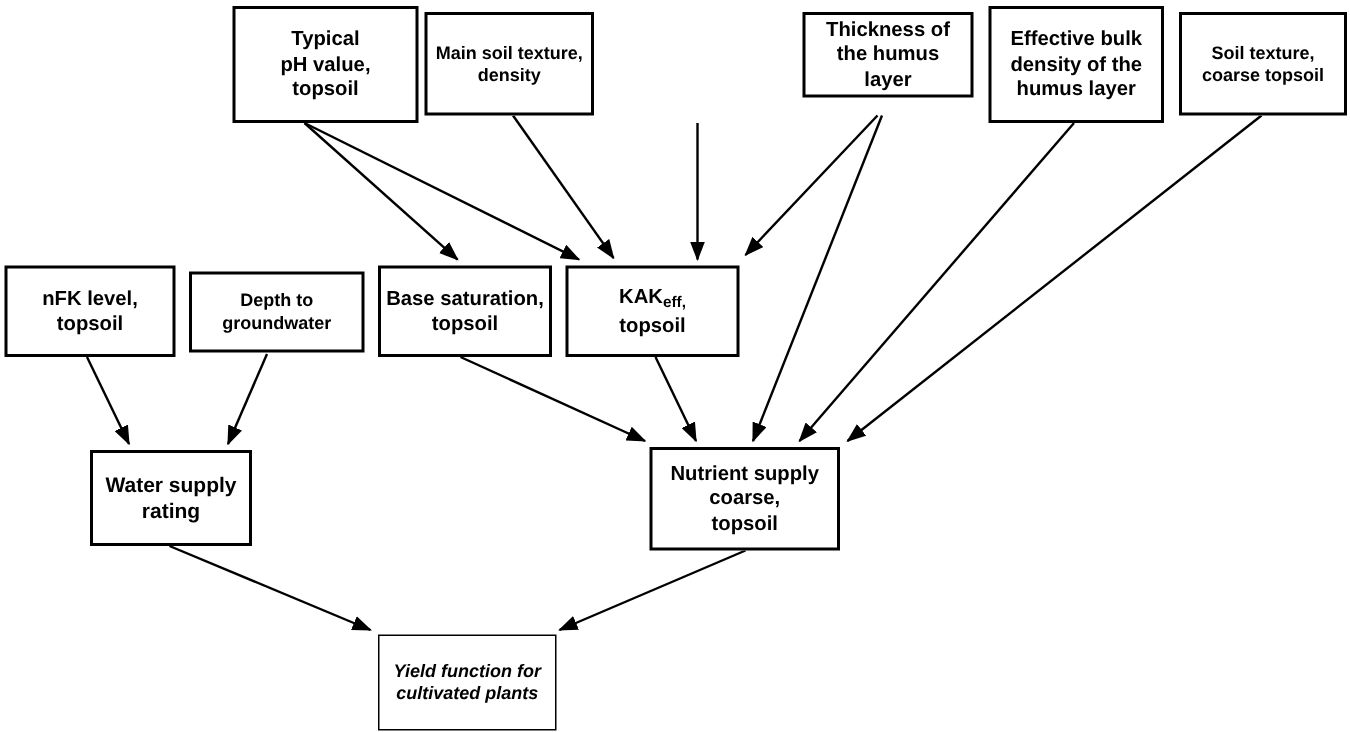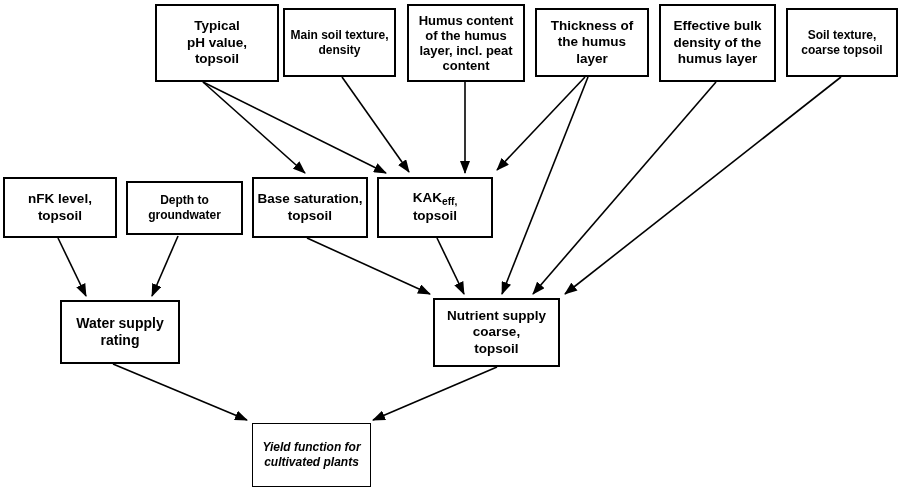--- a/index.html
+++ b/index.html
@@ -72,28 +72,22 @@
     <span class="lbl">Typical
 pH value,
 topsoil</span>
   </div>
 
   <div class="node" style="left:283px;top:8px;width:113px;height:69px;font-size:12px">
     <span class="lbl">Main soil texture,
 density</span>
   </div>
 
-  <div class="node" style="left:407px;top:4px;width:118px;height:78px;font-size:13px;line-height:1.16">
-    <span class="lbl">Humus content
-of the humus
-layer, incl. peat
-content</span>
-  </div>
 
-  <div class="node" style="left:535px;top:8px;width:114px;height:69px;font-size:13.5px">
+  <div class="node" style="left:535px;top:8px;width:114px;height:57px;font-size:13.5px">
     <span class="lbl">Thickness of
 the humus
 layer</span>
   </div>
 
   <div class="node" style="left:659px;top:4px;width:117px;height:78px;font-size:13.5px">
     <span class="lbl">Effective bulk
 density of the
 humus layer</span>
   </div>
@@ -118,21 +112,21 @@
 topsoil</span>
   </div>
 
   <div class="node" style="left:377px;top:177px;width:116px;height:61px;font-size:13.5px">
     <span>
       <span>KAK</span><span class="sub">eff,</span><br>
       <span>topsoil</span>
     </span>
   </div>
 
-  <div class="node" style="left:60px;top:300px;width:120px;height:64px;font-size:14px">
+  <div class="node" style="left:60px;top:300px;width:108px;height:64px;font-size:14px">
     <span class="lbl">Water supply
 rating</span>
   </div>
 
   <div class="node" style="left:433px;top:298px;width:127px;height:69px;font-size:13.5px">
     <span class="lbl">Nutrient supply
 coarse,
 topsoil</span>
   </div>
 

